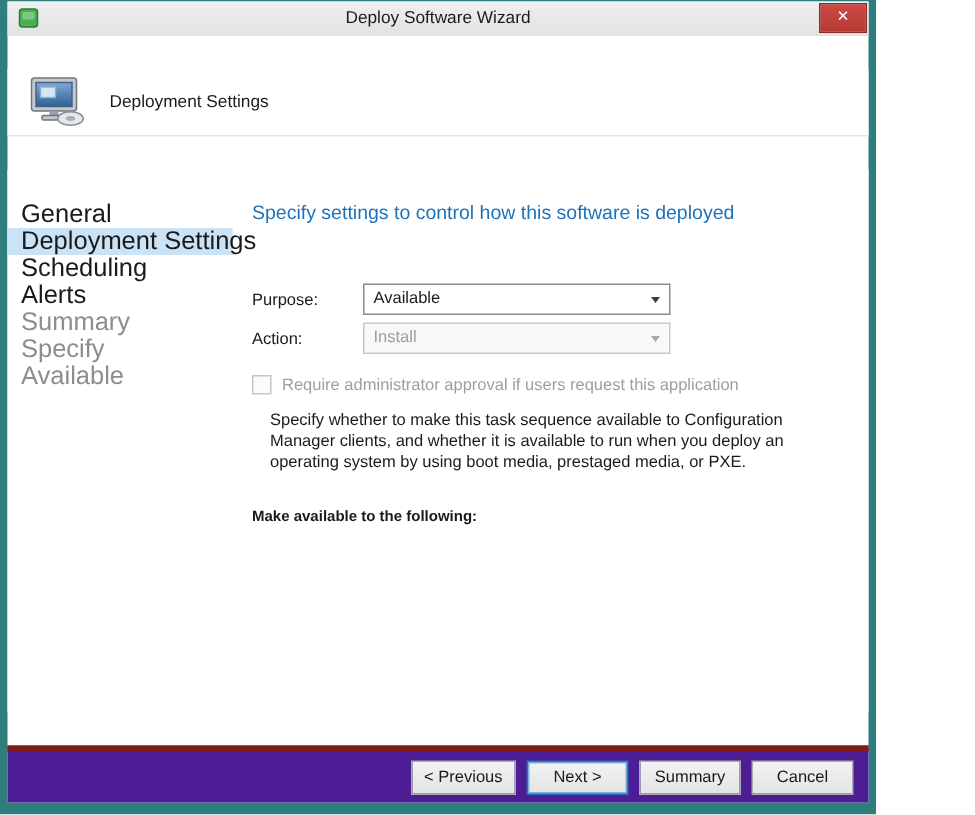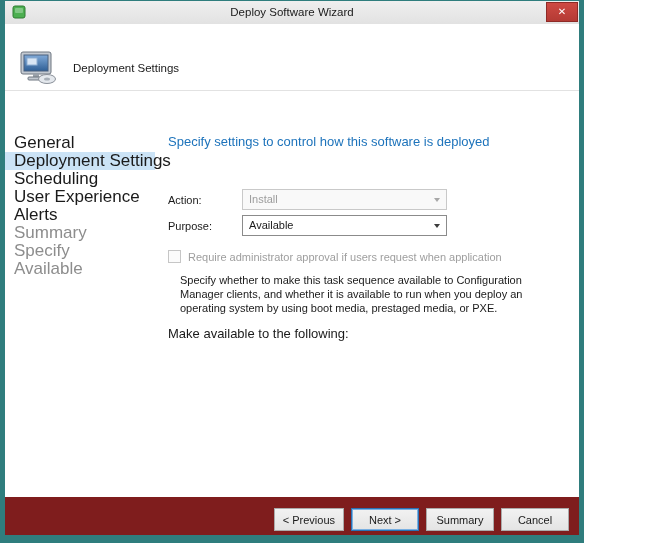--- a/index.html
+++ b/index.html
@@ -99,27 +99,27 @@
     width:13px; height:13px; flex:0 0 13px;
     border:1px solid #c6c6c6; background:#fbfbfb; margin-right:7px;
   }
   .check-label { font-size:11px; color:#9e9e9e; }
 
   .description {
     margin-top:10px; max-width:465px;
     font-size:11px; line-height:1.28; color:#1a1a1a;margin-left:12px;
   }
 
-  .make-available-label { margin-top:11px; font-size:13px; color:#1a1a1a; }
+  .make-available-label { margin-top:24px; font-size:10px; color:#1a1a1a;font-weight:bold; }
   .make-available-combo { margin-top:4px; }
 
   
   .footer {
     height:38px; flex:0 0 38px;
-    background:#7f1d1d; border-top:7px solid #7f1d1d;
+    background:#4c1d95; border-top:4px solid #7f1d1d;
     display:flex; align-items:center; justify-content:flex-end;
     gap:7px; padding-right:10px;
   }
   .btn {
     min-width:68px; height:23px; padding:0 8px;
     font-family:"Liberation Sans", sans-serif; font-size:11px; color:#1a1a1a;
     background:linear-gradient(#f2f2f2,#e4e4e4);
     border:1px solid #ababab;
     cursor:default;
   }
@@ -162,49 +162,48 @@
     </svg>
     <div class="header-title">Deployment Settings</div>
   </div>
 
   <div class="body">
 
     <div class="sidebar">
       <div class="side-item">General</div>
       <div class="side-item selected">Deployment Settings</div>
       <div class="side-item sub">Scheduling</div>
-      <div class="side-item sub">User Experience</div>
       <div class="side-item sub">Alerts</div>
       <div class="side-item disabled">Summary</div>
       <div class="side-item disabled">Specify</div>
       <div class="side-item disabled">Available</div>
     </div>
 
     <div class="main">
       <h1 class="page-heading">Specify settings to control how this software is deployed</h1>
+
+      <div class="form-row">
+        <span class="form-label">Purpose:</span>
+        <div class="combo combo-small">
+          <span class="combo-text">Available</span>
+          <span class="combo-arrow"></span>
+        </div>
+      </div>
 
       <div class="form-row">
         <span class="form-label">Action:</span>
         <div class="combo combo-small disabled">
           <span class="combo-text">Install</span>
           <span class="combo-arrow"></span>
         </div>
       </div>
 
-      <div class="form-row">
-        <span class="form-label">Purpose:</span>
-        <div class="combo combo-small">
-          <span class="combo-text">Available</span>
-          <span class="combo-arrow"></span>
-        </div>
-      </div>
-
       <div class="check-row">
         <span class="checkbox"></span>
-        <span class="check-label">Require administrator approval if users request when application</span>
+        <span class="check-label">Require administrator approval if users request this application</span>
       </div>
 
       <p class="description">Specify whether to make this task sequence available to Configuration Manager clients, and whether it is available to run when you deploy an operating system by using boot media, prestaged media, or PXE.</p>
 
       <div class="make-available-label">Make available to the following:</div>
     </div>
   </div>
 
   <div class="footer">
     <button class="btn">&lt; Previous</button>

